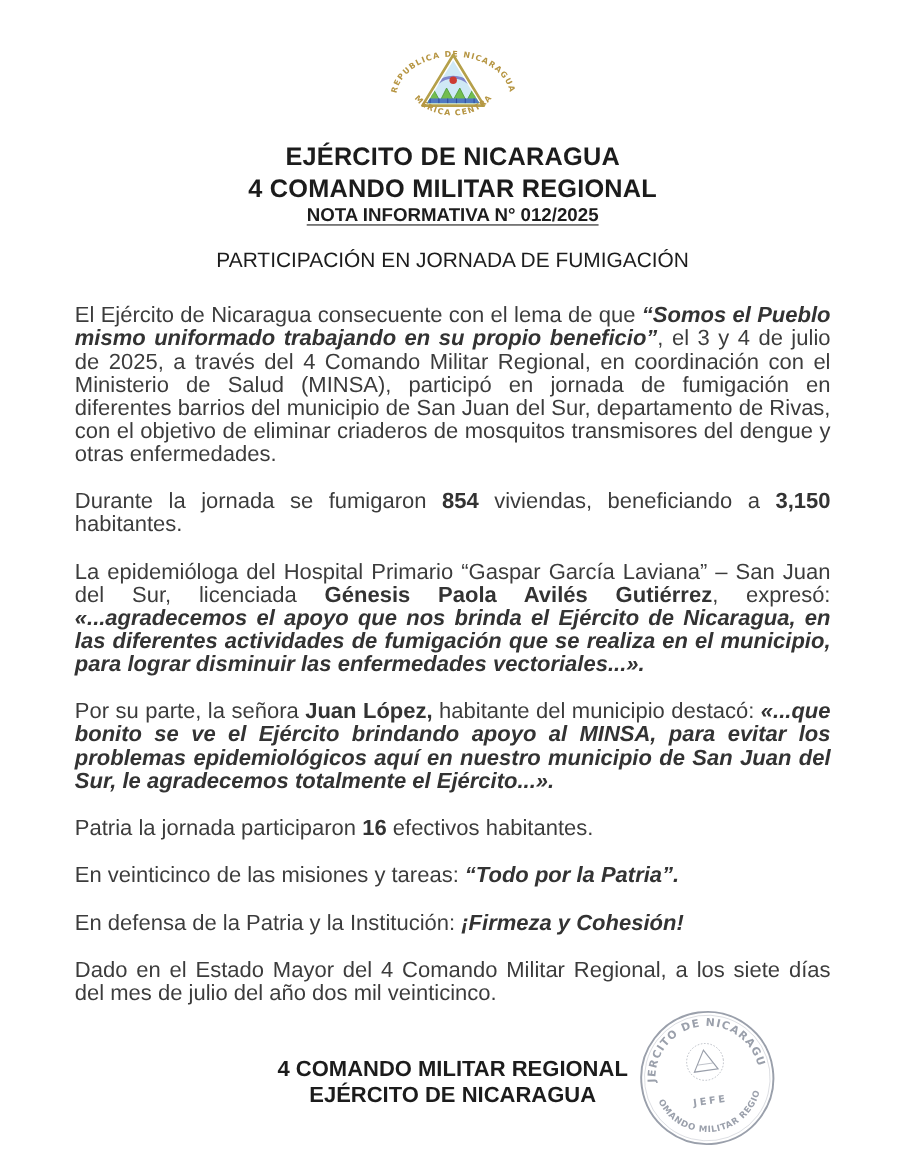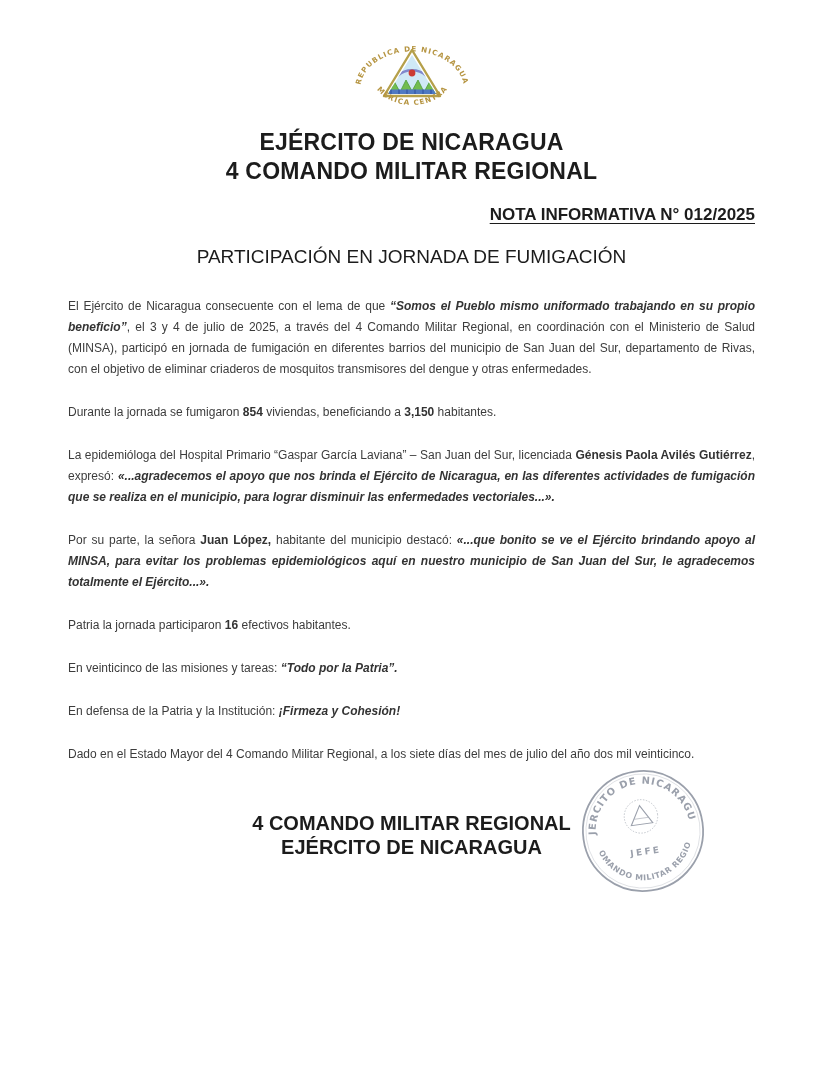--- a/index.html
+++ b/index.html
@@ -10,28 +10,28 @@
     font-family:"Liberation Sans", sans-serif;
     color:#3c3c3c;
     padding:34px 70px 0 68px;
   }
   .emblem-wrap { text-align:center; height:86px; }
   .doc-title {
     text-align:center; font-size:23px; line-height:29px; font-weight:bold;
     color:#1c1c1c; margin-top:8px; letter-spacing:0.2px;
   }
   .nota-title {
-    text-align:right; font-size:17px; font-weight:bold; color:#1c1c1c;
-    margin-top:19px; text-decoration:underline; text-underline-offset:3px;
+    text-align:center; font-size:17px; font-weight:bold; color:#1c1c1c;
+    text-decoration:underline; text-underline-offset:3px;
   }
   .subject-title {
     text-align:center; font-size:19px; font-weight:normal; color:#1c1c1c;
     margin-top:21px;
   }
-  .body-text { margin-top:28px; font-size:12px; line-height:21px; text-align:justify; }
+  .body-text { margin-top:28px; font-size:20px; line-height:21px; text-align:justify; }
   .body-text p { margin-bottom:22px; }
   .body-text .b { font-weight:bold; color:#333333; }
   .body-text .i { font-style:italic; }
   .closing { position:relative; margin-top:18px; height:210px; }
   .closing-lines {
     text-align:center; font-weight:bold; font-size:20px; line-height:24px;
     color:#1c1c1c; padding-top:24px;
   }
   .seal {
     position:absolute; top:-20px; right:48px; width:128px; height:128px;

